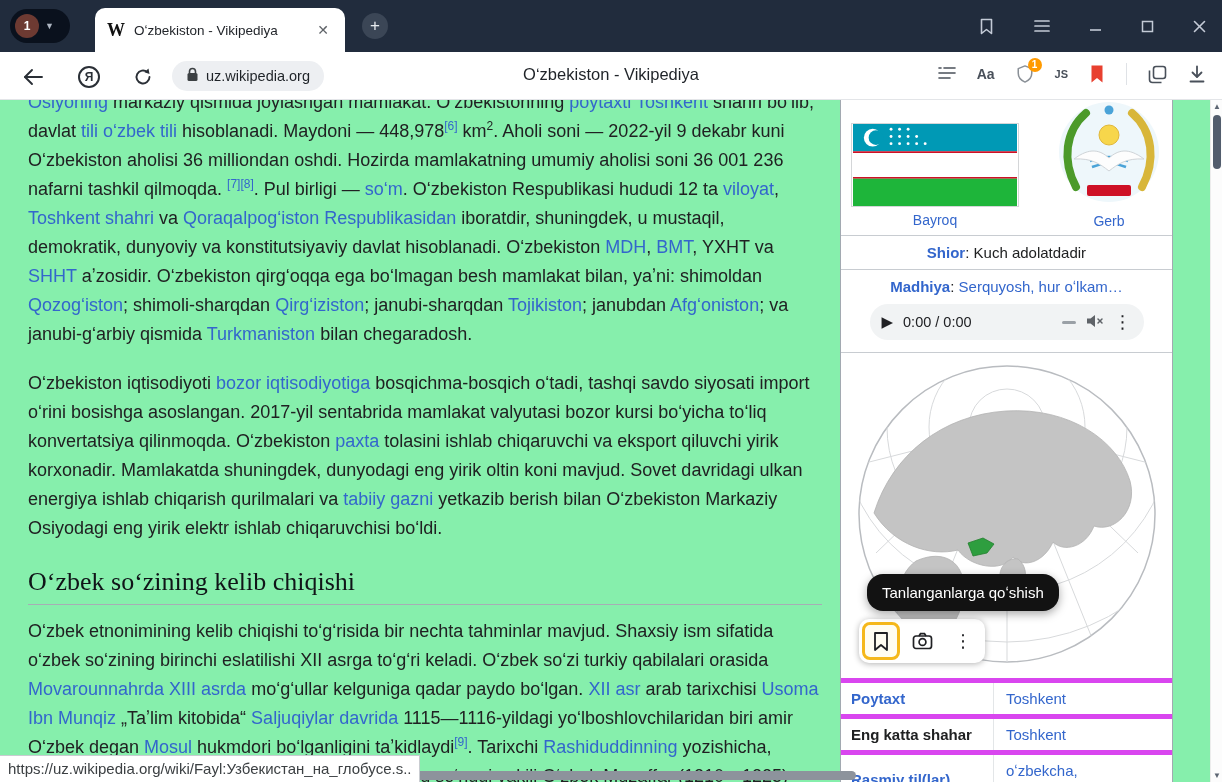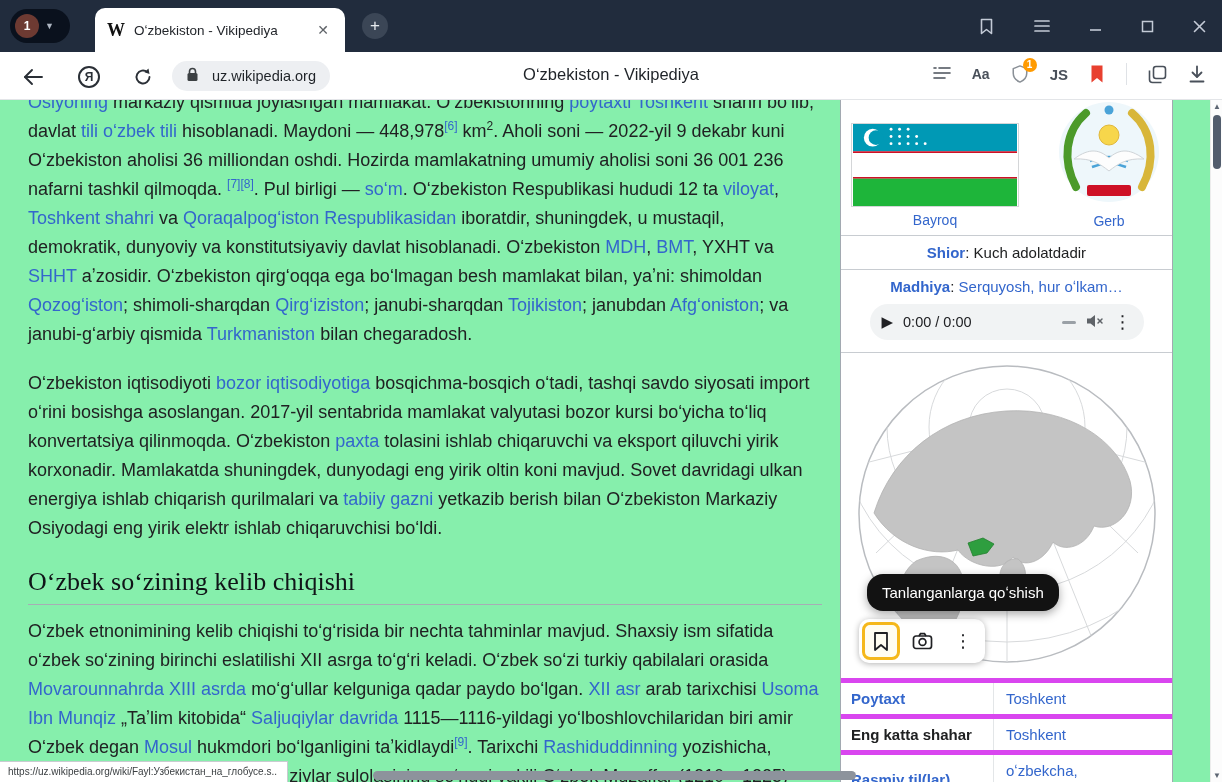--- a/index.html
+++ b/index.html
@@ -22,29 +22,29 @@
             color:#e8ebef; display:flex; align-items:center; justify-content:center; font-size:17px; cursor:pointer; }
   .titlebar-icons { position:absolute; right:16px; top:0; height:52px; display:flex; align-items:center; gap:39px; }
   .tb-icon { color:#c3cad6; display:flex; align-items:center; justify-content:center; cursor:pointer; }
 
   
   .toolbar { position:absolute; top:52px; left:0; right:0; height:48px; background:#fff; border-bottom:1px solid #e3e5e8; }
   .nav-btn { position:absolute; top:12px; width:26px; height:26px; display:flex; align-items:center; justify-content:center; cursor:pointer; color:#2a2f36; }
   .yandex-circle { width:22px; height:22px; border:2px solid #2a2f36; border-radius:50%; display:flex; align-items:center; justify-content:center;
                    font-size:12px; font-weight:bold; color:#2a2f36; }
   .addressbar { position:absolute; left:172px; top:9px; height:30px; background:#edeff2; border-radius:15px;
-                display:flex; align-items:center; gap:13px; padding:0 14px; cursor:text; }
+                display:flex; align-items:center; gap:7px; padding:0 14px; cursor:text; }
   .addr-text { font-size:14.5px; color:#1f2328; }
   .page-title-center { position:absolute; left:300px; right:300px; top:13px; text-align:center; font-size:16.5px; color:#1f2328; }
   .toolbar-right { position:absolute; right:16px; top:0; height:44px; display:flex; align-items:center; gap:21px; }
   .t-icon { position:relative; color:#49505a; display:flex; align-items:center; justify-content:center; cursor:pointer; }
   .t-sep { width:1px; height:22px; background:#dfe2e6; }
   .badge { position:absolute; top:-6px; right:-8px; background:#ff9a00; color:#fff; font-size:10px; font-weight:bold;
            border-radius:8px; min-width:14px; height:14px; line-height:14px; text-align:center; padding:0 3px; }
-  .js-label { font-size:15px; font-weight:bold; color:#49505a; }
+  .js-label { font-size:11px; font-weight:bold; color:#49505a; }
   .translate-label { font-size:14px; font-weight:bold; color:#49505a; }
 
   
   .content { position:absolute; top:100px; left:0; right:12px; bottom:0; background:#86efac; overflow:hidden; }
   .article { position:absolute; left:28px; top:-12px; width:794px; font-size:18px; line-height:29px; color:#202122; }
   .article p { margin:0 0 20px 0; }
   h2.section { font-family:"Liberation Serif",serif; font-size:26px; font-weight:400; color:#101418;
                margin:24px 0 12px; padding-bottom:8px; border-bottom:1px solid #a7adb5; }
   a.wl { color:#3366cc; text-decoration:none; cursor:pointer; }
   sup { font-size:12px; line-height:0; }
@@ -80,21 +80,21 @@
   .ilabel { width:152px; padding:7px 6px 7px 10px; font-weight:bold; }
   .ilabel.blue { color:#3366cc; }
   .ivalue { flex:1; padding:7px 6px 7px 12px; border-left:1px solid #e3e6e8; color:#3366cc; cursor:pointer; }
 
   
   .scroll-track { position:absolute; right:0; top:100px; bottom:0; width:12px; background:#fcfcfc; border-left:1px solid #ececec; }
   .scroll-arrow { position:absolute; left:0; width:12px; text-align:center; font-size:8px; color:#5d6673; cursor:pointer; }
   .scroll-thumb { position:absolute; top:15px; left:2px; width:8px; height:54px; background:#525d6d; border-radius:4px; cursor:pointer; }
   .h-scroll-thumb { position:absolute; left:373px; bottom:2px; width:483px; height:9px; border-radius:5px; background:#8d939c; cursor:pointer; }
   .statusbar { position:absolute; left:0; bottom:0; background:#fff; border:1px solid #c9ccd1; border-left:none; border-bottom:none;
-               padding:4px 10px 5px 8px; font-size:10px; color:#3c4043; max-width:420px; white-space:nowrap; }
+               padding:4px 10px 5px 8px; font-size:15px; color:#3c4043; max-width:420px; white-space:nowrap; }
 </style>
 </head>
 <body>
 
 <div class="window">
 
   <div class="titlebar">
     <div class="tabgroup">
       <span class="tabgroup-circle">1</span>
       <span class="tabgroup-chevron">▼</span>

